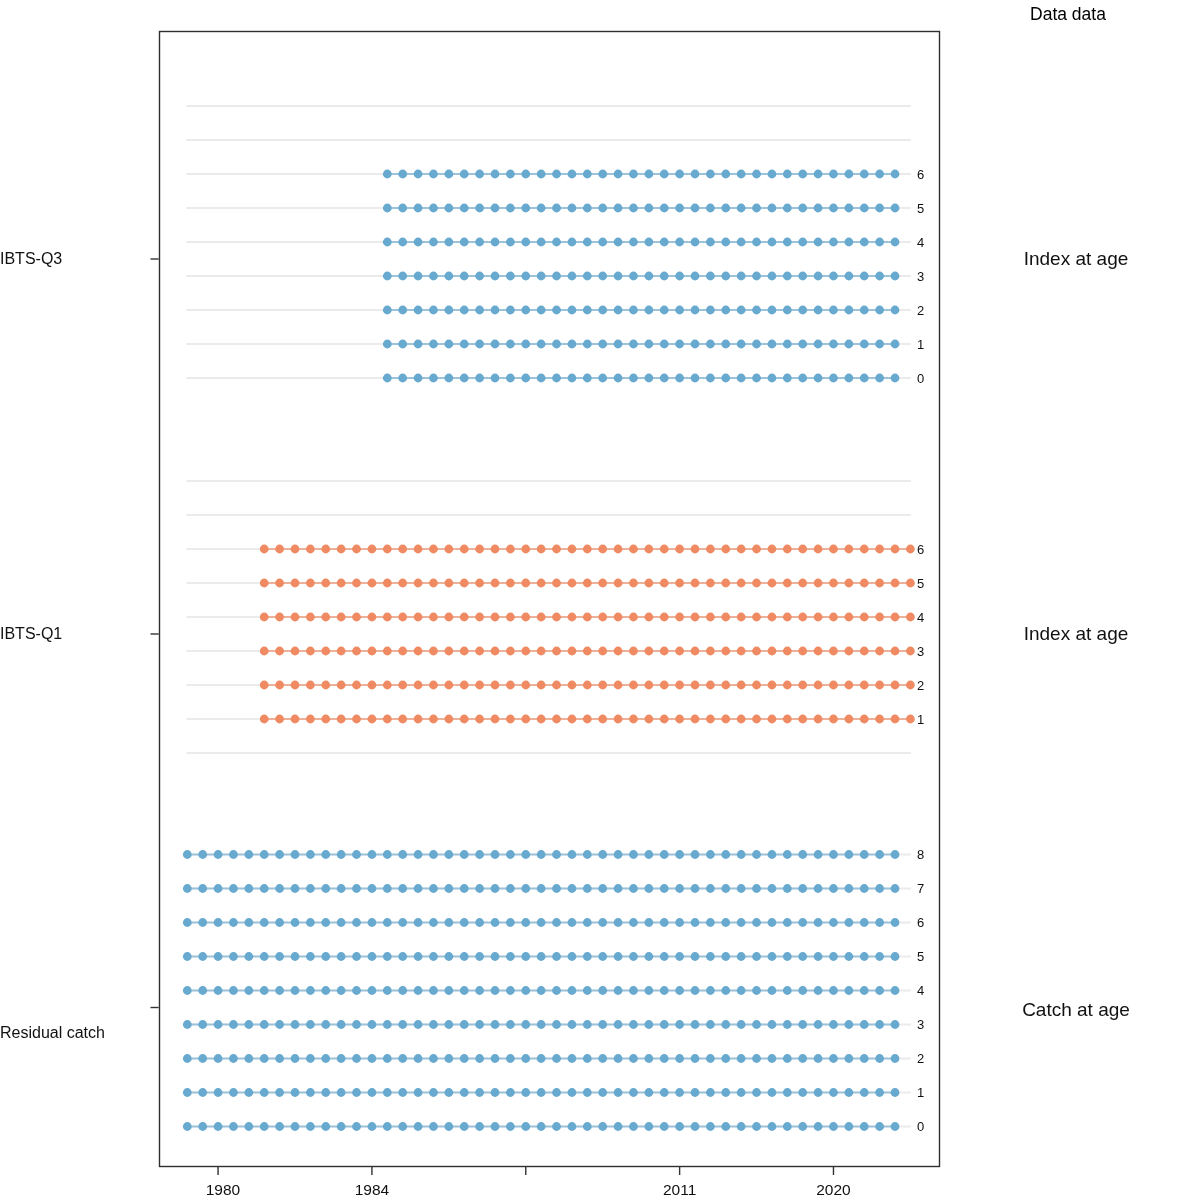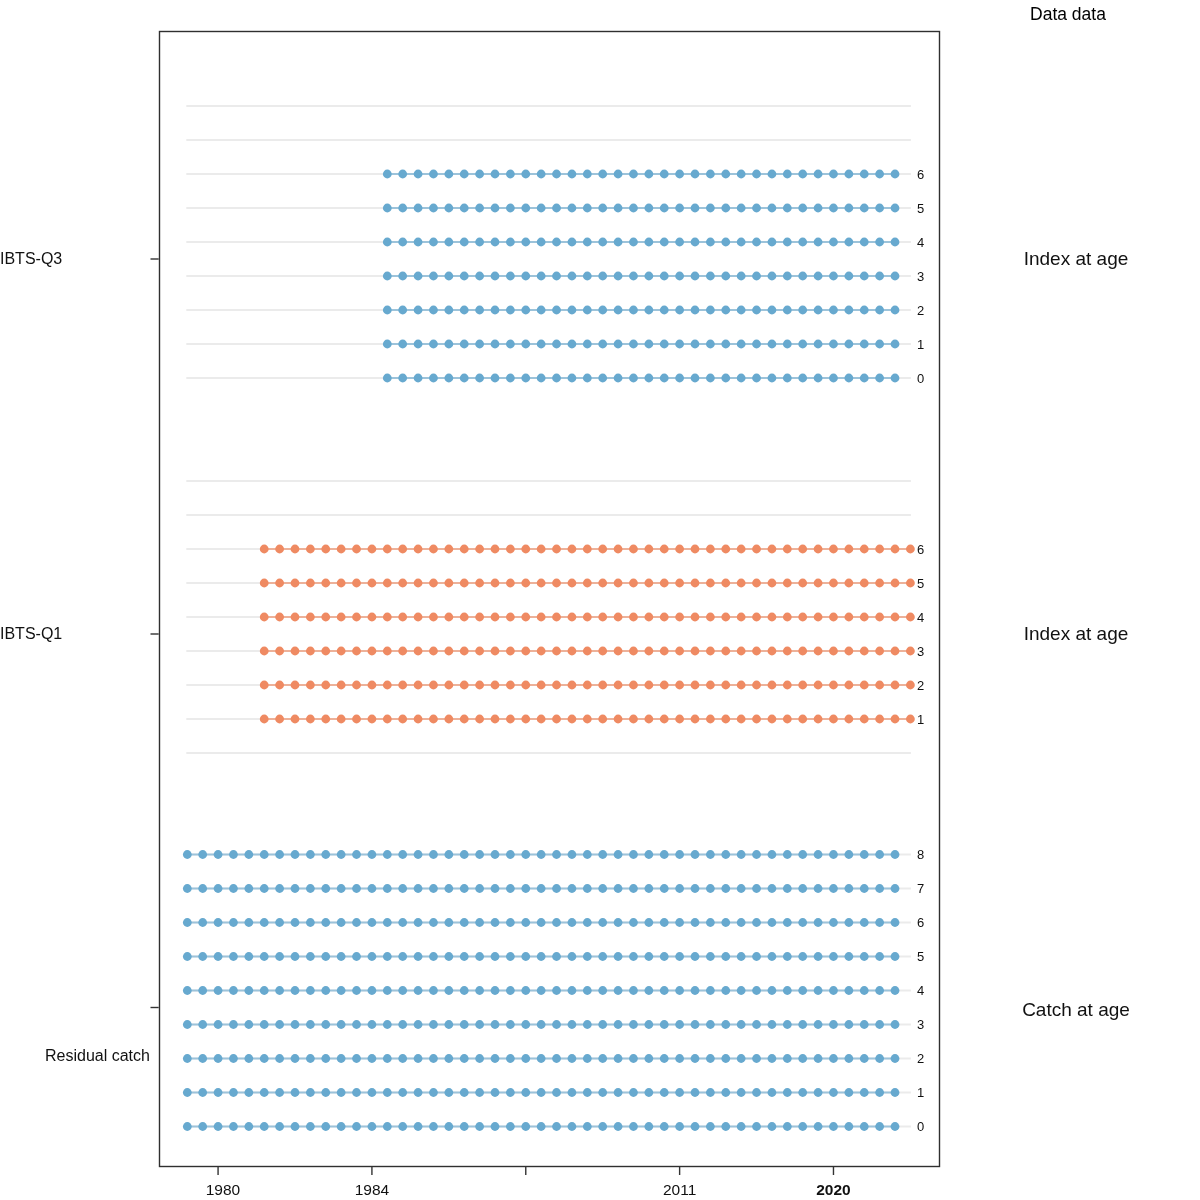--- a/index.html
+++ b/index.html
@@ -1020,24 +1020,24 @@
       <line x1="833.47" x2="833.47" y1="1166.5" y2="1175" stroke="#333333" stroke-width="1.4"></line>
       <line x1="150.5" x2="158.7" y1="259" y2="259" stroke="#333333" stroke-width="1.4"></line>
       <line x1="150.5" x2="158.7" y1="634" y2="634" stroke="#333333" stroke-width="1.4"></line>
       <line x1="150.5" x2="158.7" y1="1007.5" y2="1007.5" stroke="#333333" stroke-width="1.4"></line>
     </svg>
 
   <div class="right-header">Data data</div>
 
   <div class="fleet-label" id="fleet-0" style="top: 259px;">IBTS-Q3</div>
   <div class="fleet-label" id="fleet-1" style="top: 634px;">IBTS-Q1</div>
-  <div class="fleet-label" id="fleet-2" style="top: 1056px; margin-left: 45px;">Residual catch</div>
+  <div class="fleet-label" id="fleet-2" style="top: 1033px;">Residual catch</div>
 
   <div class="dtype-label" id="dtype-0" style="top: 259px;">Index at age</div>
   <div class="dtype-label" id="dtype-1" style="top: 634px;">Index at age</div>
   <div class="dtype-label" id="dtype-2" style="top: 1010px;">Catch at age</div>
 
   <div class="xtick-label" id="xtick-0" style="left: 183px;">1980</div>
   <div class="xtick-label" id="xtick-1" style="left: 331.92px;">1984</div>
   <div class="xtick-label" id="xtick-2" style="left: 485.77px; margin-top: 48px;">2000</div>
   <div class="xtick-label" id="xtick-3" style="left: 639.62px;">2011</div>
-  <div class="xtick-label" id="xtick-4" style="left: 793.47px; font-weight: bold;">2020</div>
+  <div class="xtick-label" id="xtick-4" style="left: 793.47px;">2020</div>
 </div>
 
 </body></html>

